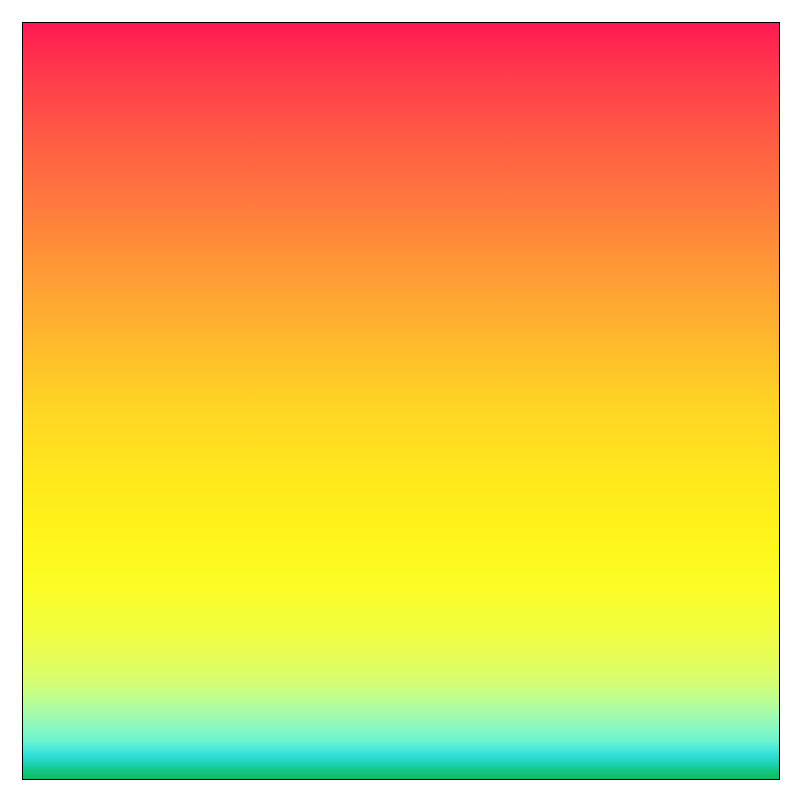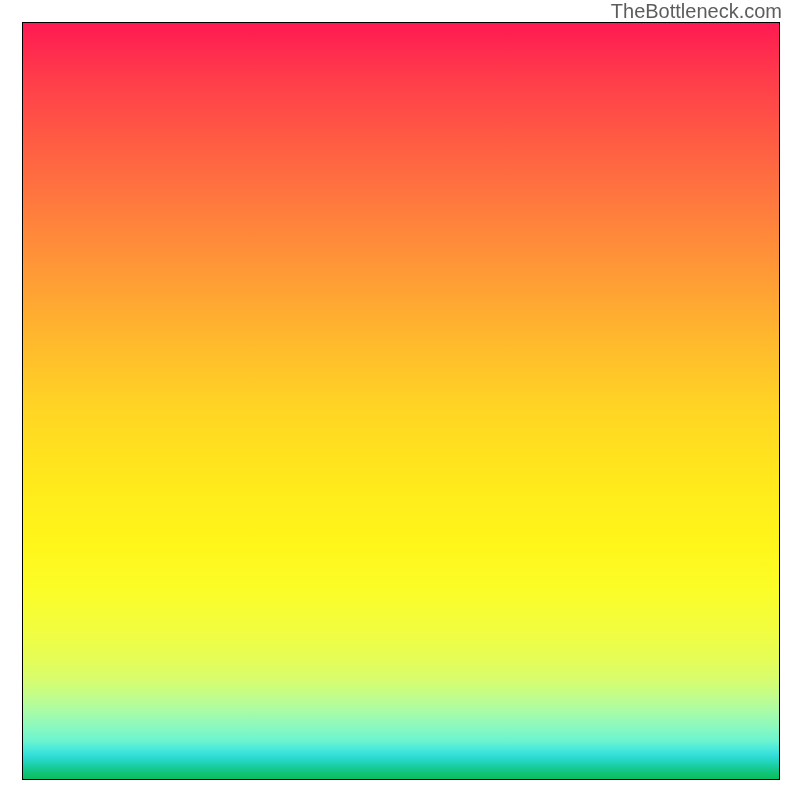--- a/index.html
+++ b/index.html
@@ -70,21 +70,20 @@
     position: absolute;
     text-align: right;
     color: #5c5c5c;
     font-size: 20px;
   }
 </style>
 </head>
 <body>
 
 <div class="chart-wrap">
-  <div class="watermark" style="right:18px;top:0px;">TheBottleneck.com</div>
 
   <div class="plot-area">
     <div class="bg-gradient"></div>
     <svg id="plot-svg" viewBox="0 0 756 756" width="756" height="756" preserveAspectRatio="none">
       <path id="line-path" class="line-path" d="M0.0 0.0 L30.2 7.6 L60.5 22.7 L90.7 45.4 L121.0 83.2 L151.2 121.0 L181.4 166.3 L211.7 211.7 L241.9 257.0 L272.2 302.4 L302.4 347.8 L332.6 393.1 L362.9 438.5 L393.1 483.8 L423.4 529.2 L453.6 574.6 L483.8 612.4 L514.1 650.2 L544.3 688.0 L574.6 718.2 L604.8 740.9 L635.0 748.4 L665.3 748.4 L695.5 748.4 L725.8 740.9 L756.0 718.2"></path>
       <g id="scatter">
           <circle cx="483.8" cy="604.8" r="6" class="pt"></circle>
           <circle cx="491.4" cy="616.1" r="6" class="pt"></circle>
           <circle cx="499.0" cy="627.5" r="6" class="pt"></circle>
           <circle cx="506.5" cy="638.8" r="6" class="pt"></circle>

